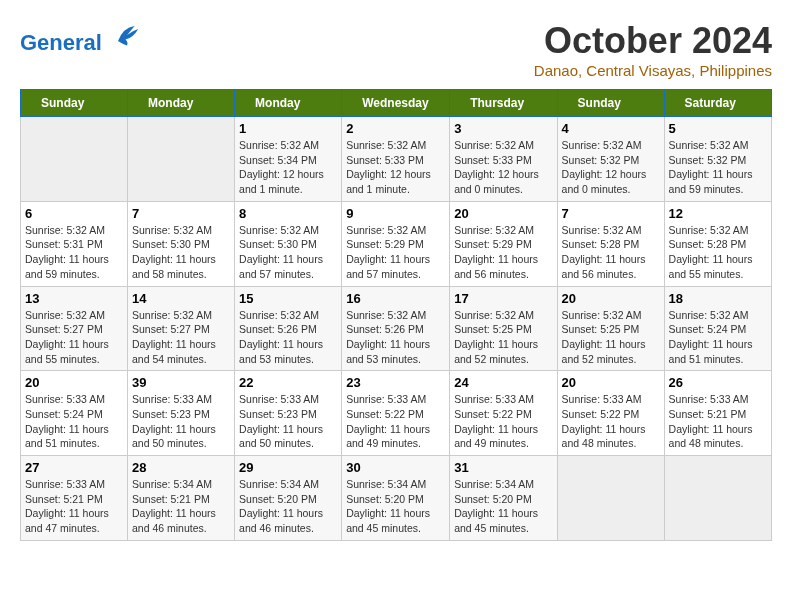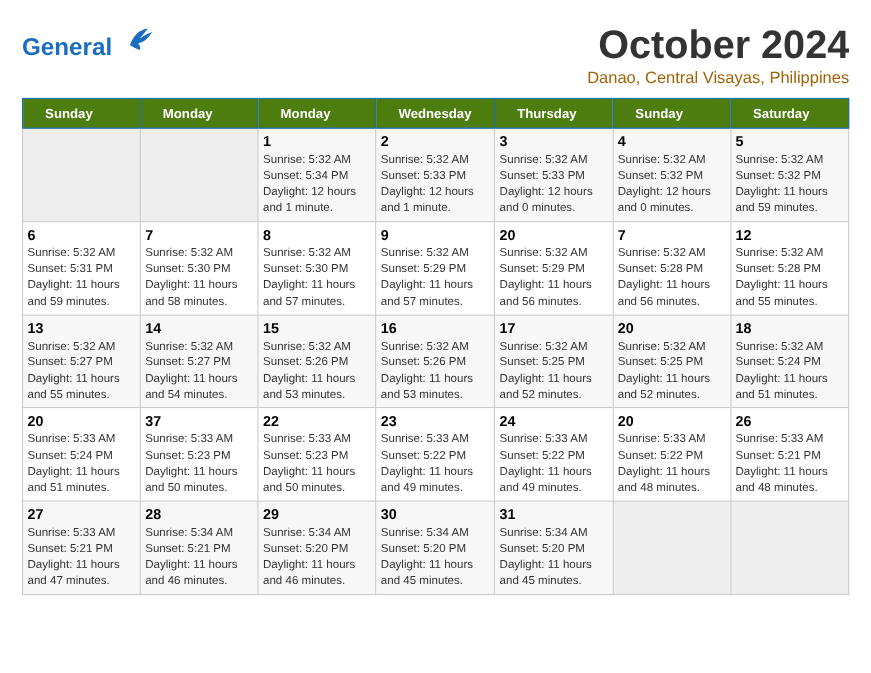--- a/index.html
+++ b/index.html
@@ -241,21 +241,21 @@
         </td>
       </tr>
       <tr>
         <td>
           <span class="day-number">20</span>
           <div class="day-info">Sunrise: 5:33 AM
 Sunset: 5:24 PM
 Daylight: 11 hours and 51 minutes.</div>
         </td>
         <td>
-          <span class="day-number">37</span>
+          <span class="day-number">39</span>
           <div class="day-info">Sunrise: 5:33 AM
 Sunset: 5:23 PM
 Daylight: 11 hours and 50 minutes.</div>
         </td>
         <td>
           <span class="day-number">22</span>
           <div class="day-info">Sunrise: 5:33 AM
 Sunset: 5:23 PM
 Daylight: 11 hours and 50 minutes.</div>
         </td>

